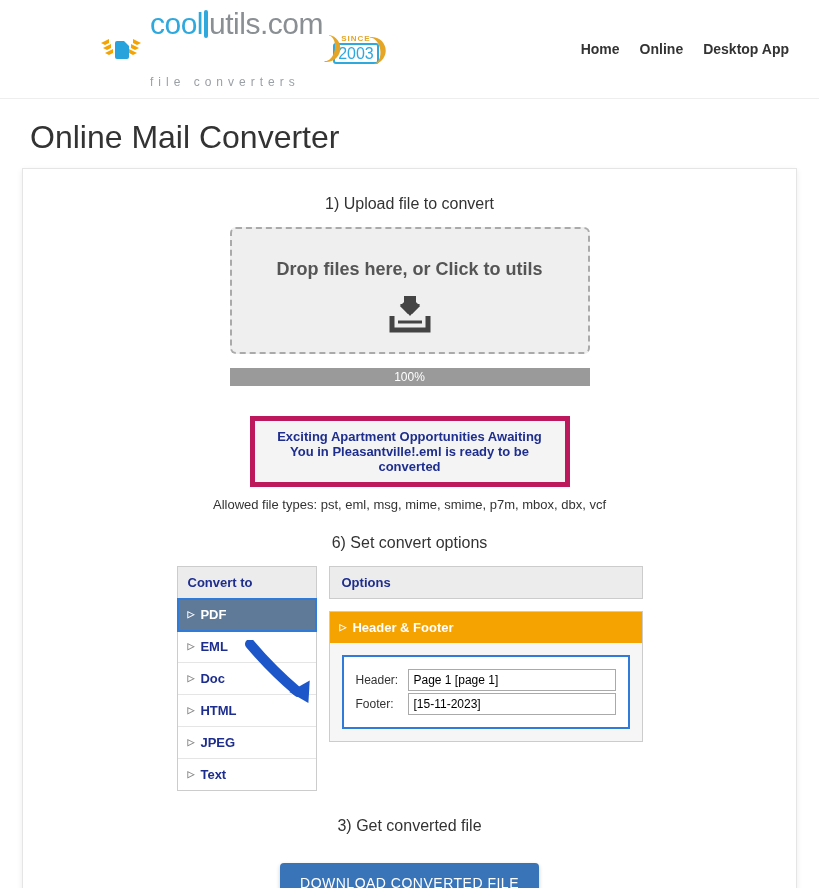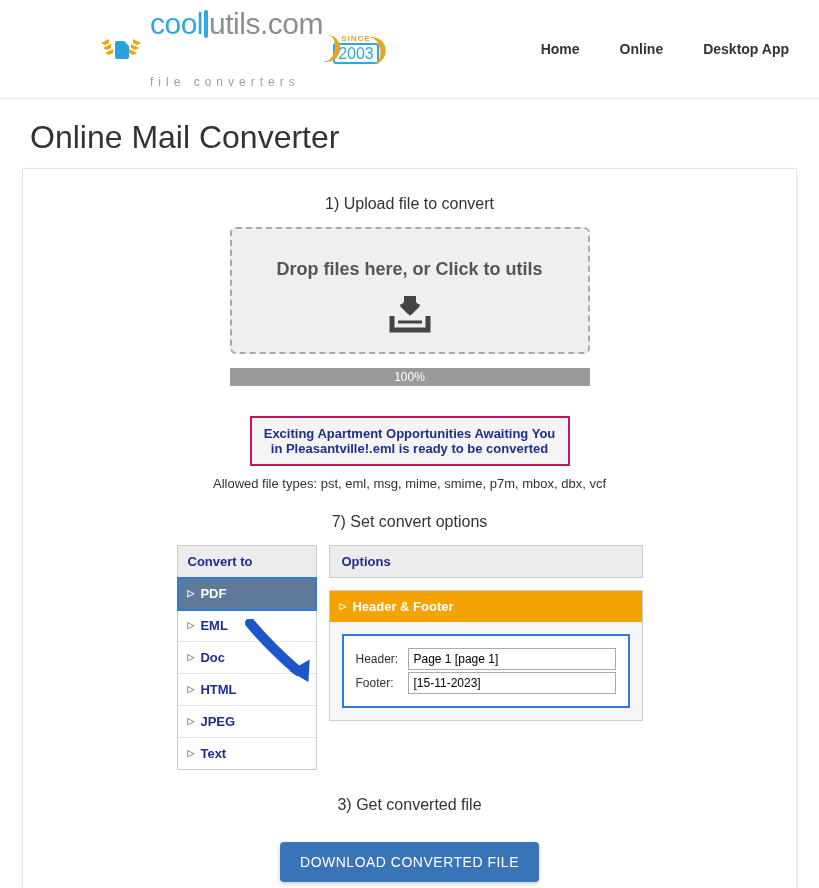--- a/index.html
+++ b/index.html
@@ -23,21 +23,21 @@
   .brand-line1 { font-size: 30px; font-weight: 400; color: #8a8f94; letter-spacing: -0.5px; }
   .brand-line1 .cool { color: #2fa8de; font-weight: 400; }
   .brand-line1 .bar { display:inline-block; width:4px; height:28px; background:#2fa8de; margin:0 1px -4px 1px; border-radius:2px; }
   .brand-line2 { font-size: 12px; color: #9aa0a6; letter-spacing: 5px; margin-top:4px; }
   .since-badge { position: relative; width: 50px; height: 44px; display:flex; flex-direction:column; align-items:center; justify-content:center; }
   .since-badge .since { font-size: 8px; color:#e5a627; font-weight:700; letter-spacing:1px; }
   .since-badge .year { font-size: 16px; color:#2fa8de; font-weight:400; border:2px solid #2fa8de; border-radius:3px; padding:0 3px; line-height:1.1; }
   .since-badge .laurel { position:absolute; font-size:30px; color:#e5a627; }
   .since-badge .laurel.left { left:-10px; transform: scaleX(-1) rotate(-10deg); }
   .since-badge .laurel.right { right:-10px; transform: rotate(-10deg); }
-  .nav { display: flex; gap: 40px; }
+  .nav { display: flex; gap: 20px; }
   .nav a { font-size: 14px; color:#333; text-decoration:none; font-weight:600; }
   
   .page-title { font-size: 32px; font-weight: 400; color:#333; padding: 20px 30px 12px; }
   
   .card {
     margin: 0 22px 20px;
     border: 1px solid #e5e5e5;
     box-shadow: 0 2px 6px rgba(0,0,0,0.08);
     background: #fff;
     padding: 20px 0 41px;
@@ -58,21 +58,21 @@
   
   .progress {
     width: 360px; height: 18px; background:#dcdcdc; margin: 14px auto 0;
     position: relative; color:#fff; font-size:12px; line-height:18px;
   }
   .progress .fill { position:absolute; inset:0; background:#9a9a9a; }
   .progress .pct { position:relative; }
   
   .ready-box {
     width: 320px; margin: 30px auto 10px;
-    border:2px solid #be185d; background:#f4f4f4;
+    border:5px solid #be185d; background:#f4f4f4;
     padding: 8px 12px;
     font-size: 13px; font-weight:700; color:#1e2e8e;
   }
   .allowed { font-size: 13px; color:#333; margin-top: 8px; }
   
   .step2 { display:flex; justify-content:center; gap:12px; margin: 12px auto 0; width: 600px; text-align:left; position:relative; }
   .convert-list {
     width: 140px; border:1px solid #ccc; background:#fff;
   }
   .convert-list .list-head {
@@ -178,21 +178,21 @@
     </div>
   </div>
   <div class="progress">
     <div class="fill" style="width:100%"></div>
     <span class="pct">100%</span>
   </div>
   <div class="ready-box">Exciting Apartment Opportunities Awaiting You in Pleasantville!.eml is ready to be converted</div>
   <div class="allowed">Allowed file types: pst, eml, msg, mime, smime, p7m, mbox, dbx, vcf</div>
 
   
-  <div class="step-head" style="margin-top:22px">7) Set convert options</div>
+  <div class="step-head" style="margin-top:22px">6) Set convert options</div>
   <div class="step2">
     <div class="convert-list">
       <div class="list-head">Convert to</div>
       <div class="item selected">
           <span class="tri">▷</span>
           <span>PDF</span>
         </div>
       <div class="item">
           <span class="tri">▷</span>
           <span>EML</span>

